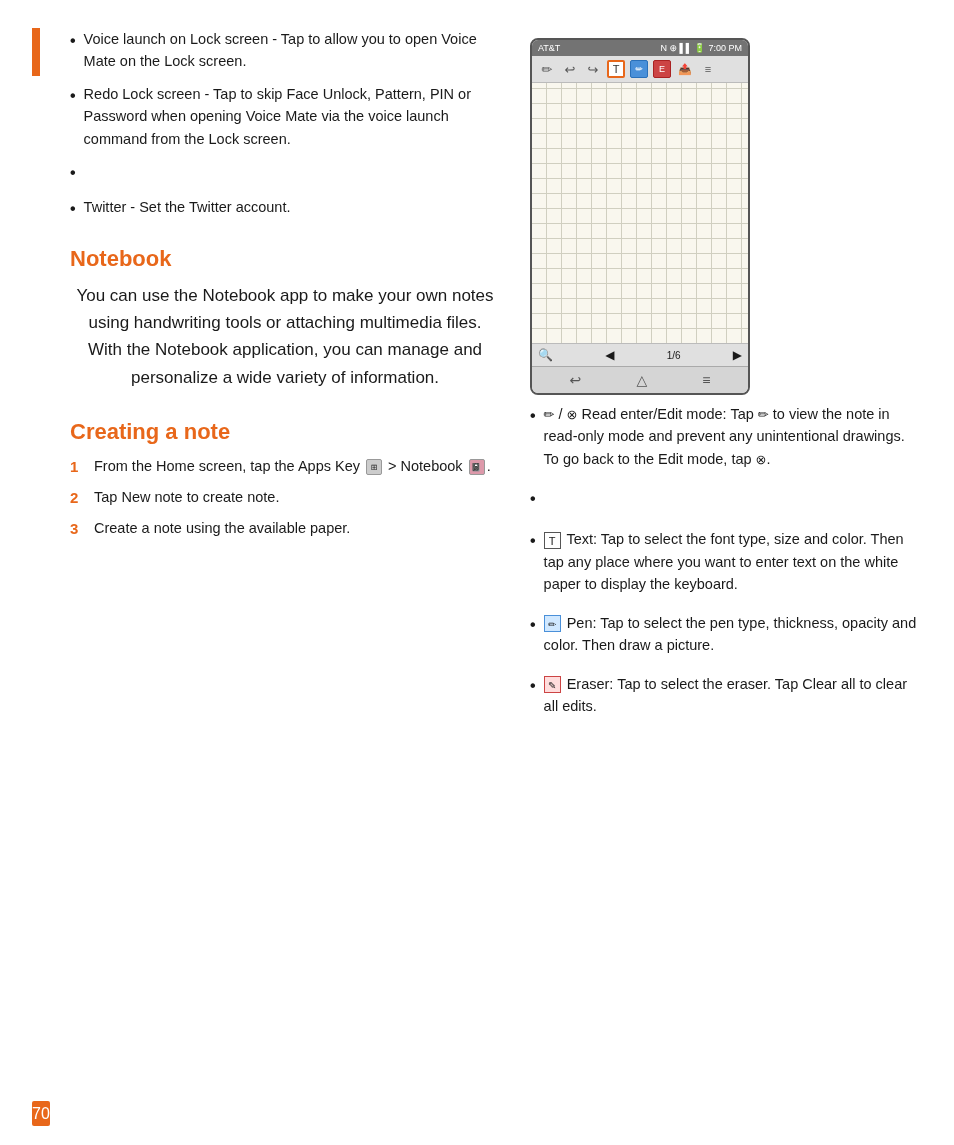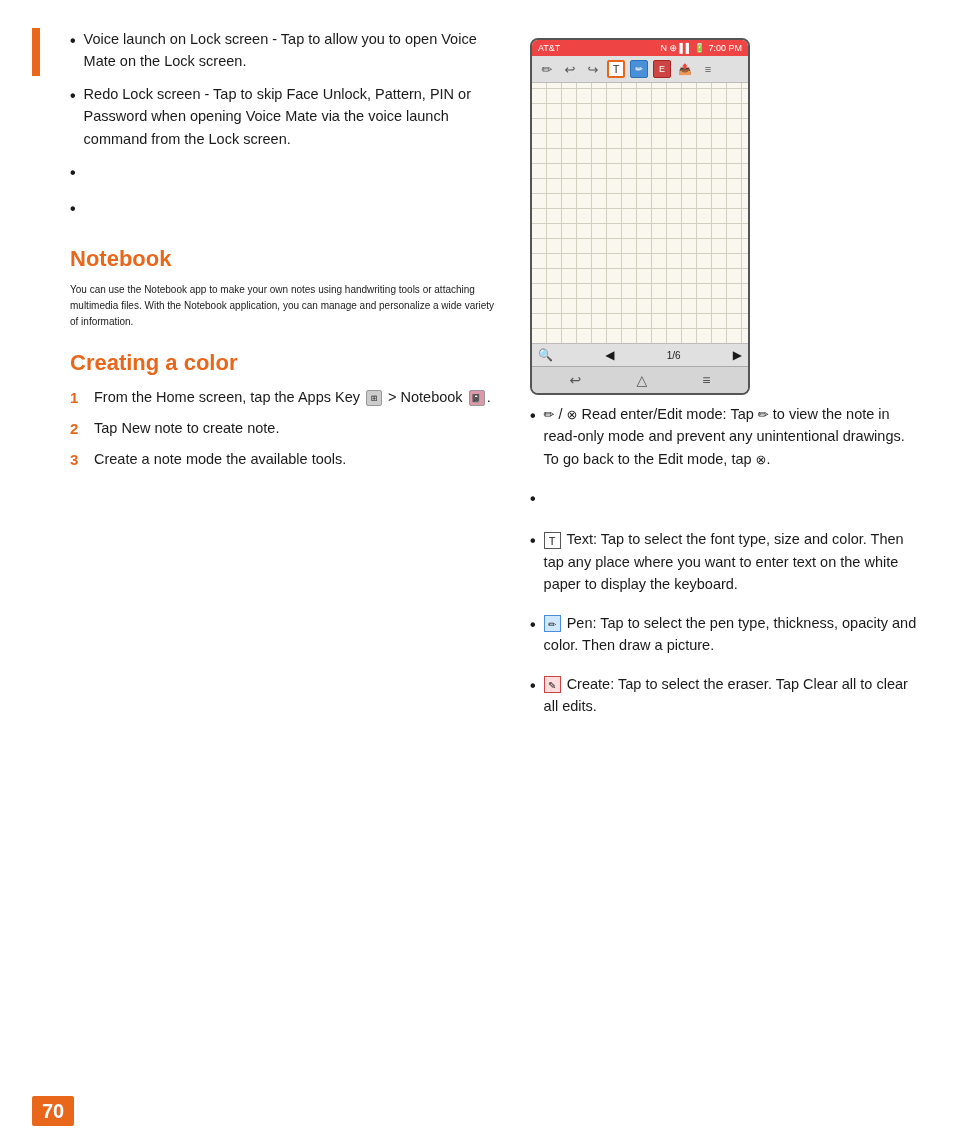--- a/index.html
+++ b/index.html
@@ -78,24 +78,25 @@
     
     .section-heading {
       font-size: 22px;
       font-weight: bold;
       color: #e8671a;
       margin-bottom: 10px;
       margin-top: 4px;
     }
 
     .section-body {
-      font-size: 10px;
+      font-size: 17px;
       line-height: 1.6;
-      margin-bottom: 20px;
+      margin-bottom: 28px;
       color: #1a1a1a;
+      text-align: center;
     }
 
     
     .numbered-steps {
       list-style: none;
       margin-bottom: 12px;
     }
 
     .numbered-steps li {
       display: flex;
@@ -118,21 +119,21 @@
     .phone-mockup {
       width: 220px;
       border: 2px solid #555;
       border-radius: 8px;
       overflow: hidden;
       background: #f5f5f5;
       margin-top: 10px;
     }
 
     .phone-status-bar {
-      background: #ef4444;
+      background: #737373;
       color: #fff;
       font-size: 9px;
       padding: 3px 6px;
       display: flex;
       justify-content: space-between;
       align-items: center;
     }
 
     .phone-toolbar {
       background: #e0e0e0;
@@ -232,23 +233,23 @@
     
     .page-footer {
       position: absolute;
       bottom: 22px;
       left: 32px;
     }
 
     .page-number-box {
       background: #e8671a;
       color: #fff;
-      font-weight: bold;
-      font-size: 20px;
-      padding: 4px 10px;
+      font-weight: normal;
+      font-size: 16px;
+      padding: 4px 0;
       border-radius: 2px;
     }
 
     b {
       font-weight: normal;
     }
   </style>
 </head>
 <body>
 
@@ -272,47 +273,50 @@
           <span class="bullet-dot">•</span>
           <span>
             <b>Redo Lock screen</b> - Tap to skip Face Unlock, Pattern, PIN or Password when opening Voice Mate via the voice launch command from the Lock screen.
           </span>
         </li>
         <li>
           <span class="bullet-dot">•</span>
         </li>
         <li>
           <span class="bullet-dot">•</span>
+          <span>
+            <b>Twitter</b> - Set the Twitter account.
+          </span>
         </li>
       </ul>
 
       <h2 class="section-heading">Notebook</h2>
 
       <p class="section-body">You can use the Notebook app to make your own notes using handwriting tools or attaching multimedia files. With the Notebook application, you can manage and personalize a wide variety of information.</p>
 
-      <h2 class="section-heading">Creating a color</h2>
+      <h2 class="section-heading">Creating a note</h2>
 
       <ol class="numbered-steps">
         <li>
           <span class="step-num">1</span>
           <span>
             From the Home screen, tap the <b>Apps Key</b>
             
             <span style="display:inline-block;width:16px;height:16px;background:#ccc;border:1px solid #999;border-radius:2px;vertical-align:middle;margin:0 2px;font-size:8px;text-align:center;line-height:16px;">⊞</span>
             &gt; <b>Notebook</b>
             <span style="display:inline-block;width:16px;height:16px;background:#d9a;border:1px solid #999;border-radius:2px;vertical-align:middle;margin:0 2px;font-size:8px;text-align:center;line-height:16px;">📓</span>.
           </span>
         </li>
         <li>
           <span class="step-num">2</span>
           <span>Tap <b>New note</b> to create note.</span>
         </li>
         <li>
           <span class="step-num">3</span>
-          <span>Create a note mode the available tools.</span>
+          <span>Create a note using the available paper.</span>
         </li>
       </ol>
 
     </div>
 
     <div class="right-col">
 
       <div class="phone-mockup">
 
         <div class="phone-status-bar">
@@ -377,21 +381,21 @@
           <span>
             <span style="display:inline-block;width:17px;height:17px;border:1px solid #4a90d9;background:#d0e8ff;text-align:center;line-height:17px;font-size:10px;vertical-align:middle;margin-right:2px;">✏</span>
             <b>Pen:</b> Tap to select the pen type, thickness, opacity and color. Then draw a picture.
           </span>
         </li>
 
         <li>
           <span class="rb-dot">•</span>
           <span>
             <span style="display:inline-block;width:17px;height:17px;border:1px solid #c44;background:#fdd;text-align:center;line-height:17px;font-size:10px;vertical-align:middle;margin-right:2px;">✎</span>
-            <b>Create:</b> Tap to select the eraser. Tap <b>Clear all</b> to clear all edits.
+            <b>Eraser:</b> Tap to select the eraser. Tap <b>Clear all</b> to clear all edits.
           </span>
         </li>
 
       </ul>
 
     </div>
   </div>
 
 </div>
 

